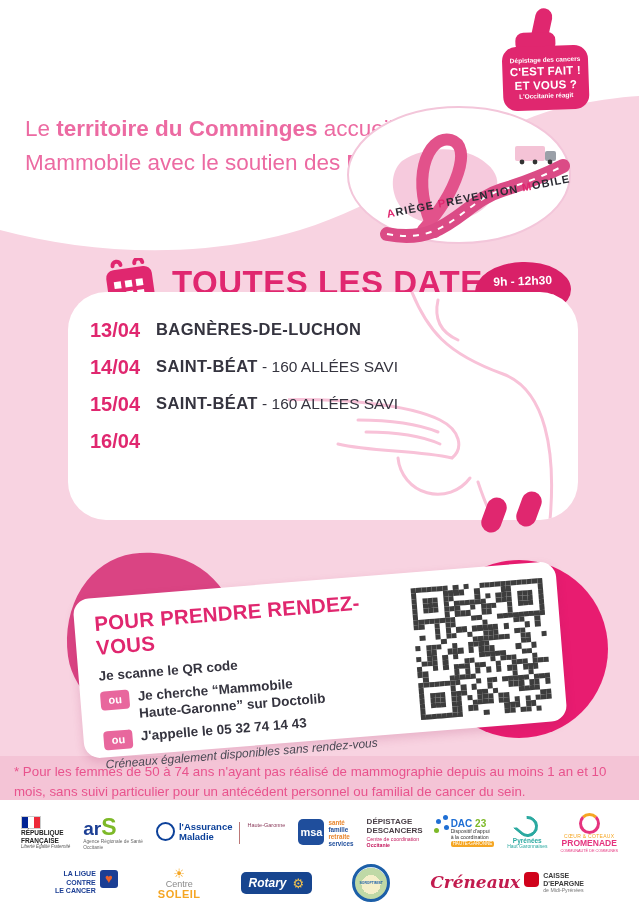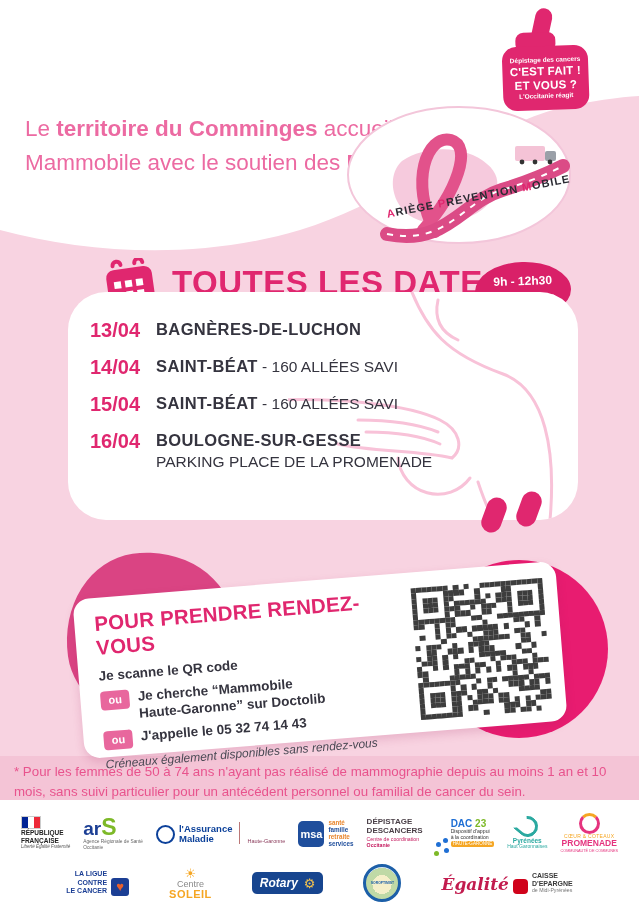--- a/index.html
+++ b/index.html
@@ -62,21 +62,21 @@
   .qr{flex:none;width:132px;height:132px;background:#fff;display:grid;grid-template-columns:repeat(25,1fr);grid-template-rows:repeat(25,1fr);align-self:flex-start;margin-top:2px;}
   .qr i{background:#3d3d3d;}
 
   
   .footnote{left:14px;top:762px;width:610px;color:#E8538D;font-size:13.3px;line-height:1.5;}
 
   
   .lrow{display:flex;align-items:center;justify-content:center;}
   .lrow1{gap:13px;margin-top:10px;height:46px;}
   .lrow2{gap:40px;margin-top:6px;height:42px;}
-  .pl-item{display:flex;align-items:flex-end;gap:4px;flex:none;}
+  .pl-item{display:flex;align-items:flex-start;gap:4px;flex:none;}
   .col{display:flex;flex-direction:column;line-height:1.15;}
   .flag{width:18px;height:11px;background:linear-gradient(90deg,#002395 33%,#fff 33% 66%,#ED2939 66%);border:0.5px solid #ccc;}
   .rf-name{font-size:6.5px;font-weight:800;color:#222;}
   .rf-motto{font-size:4.5px;font-style:italic;color:#555;}
   .ars-a{font-size:19px;font-weight:800;color:#1B3E94;line-height:1;}
   .ars-s{font-size:23px;font-weight:800;color:#7DB928;line-height:1;}
   .tiny{font-size:4.8px;color:#666;}
   .am-icon{width:15px;height:15px;border:2px solid #0C419A;border-radius:50%;}
   .am-name{font-size:9.5px;font-weight:800;color:#0C419A;line-height:1.05;}
   .vline{width:1px;height:22px;background:#b77;margin:0 3px;}
@@ -213,24 +213,20 @@
       </div>
       <div class="row">
         <span class="d">15/04</span>
         <span class="loc">
           <span class="pl">SAINT-BÉAT</span>
           <span>- 160 ALLÉES SAVI</span>
         </span>
       </div>
       <div class="row">
         <span class="d">16/04</span>
-        <span class="loc">
-          <span class="pl">BOULOGNE-SUR-GESSE</span><br>
-          <span>PARKING PLACE DE LA PROMENADE</span>
-        </span>
       </div>
     </div>
   </div>
   <div class="abs quote" style="left:484px;top:497px;"></div>
   <div class="abs quote" style="left:519px;top:491px;"></div>
 
   <div class="abs blob-l"></div>
   <div class="abs blob-r"></div>
   <div class="abs rdv">
     <div class="rdv-left">
@@ -969,21 +965,21 @@
           <span class="rot-n">Rotary</span>
           <span class="rot-w">⚙</span>
         </div>
       </div>
       <div class="pl-item">
         <span class="sor">
             <span>SOROPTIMIST</span>
           </span>
       </div>
       <div class="pl-item">
-        <span class="mec">Égalité</span>
+        <span class="mec">Créneaux</span>
         <span class="ce-g"></span>
         <div class="col">
           <span class="ce-n">CAISSE</span>
           <span class="ce-n">D'EPARGNE</span>
           <span class="ce-s">de Midi-Pyrénées</span>
         </div>
       </div>
     </div>
   </div>
 

